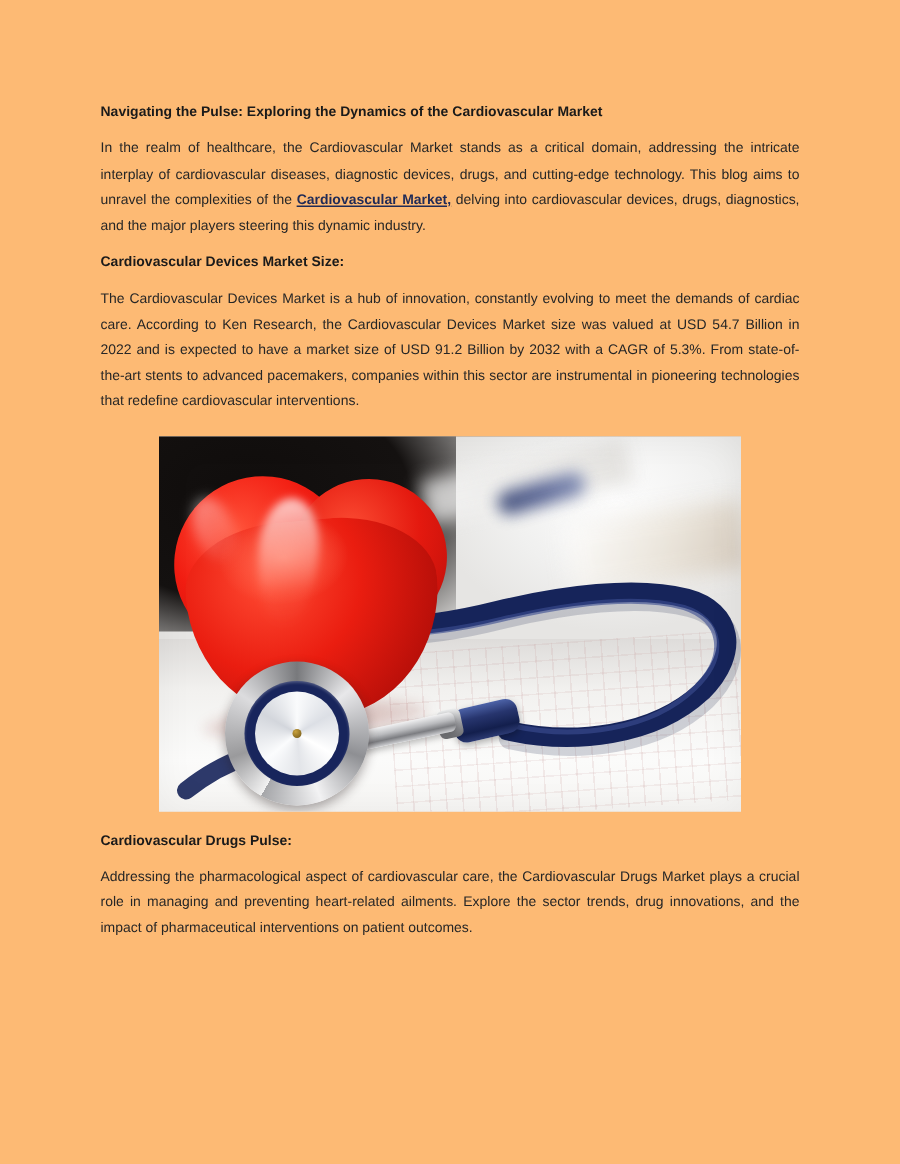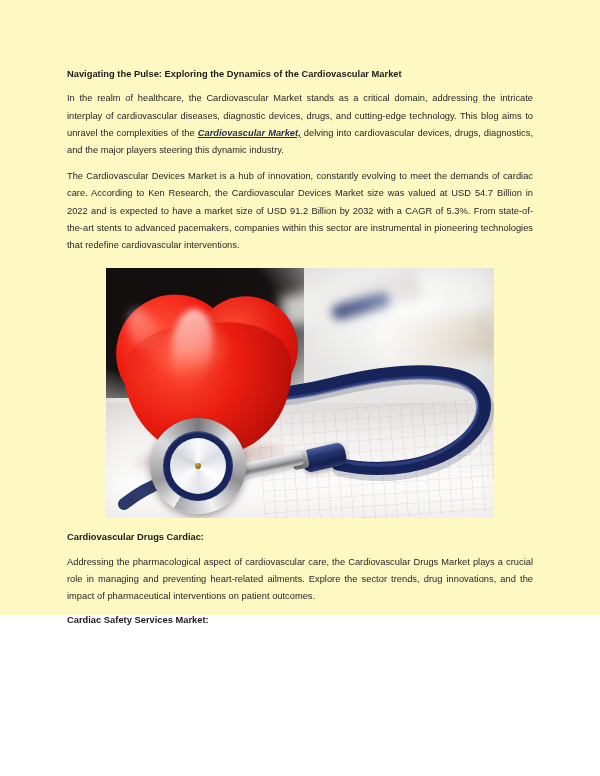--- a/index.html
+++ b/index.html
@@ -11,22 +11,22 @@
     width: 600px;
     height: 776px;
     overflow: hidden;
     font-family: "Liberation Sans", sans-serif;
     color: #231f20;
     -webkit-font-smoothing: antialiased;
   }
   .page {
     position: relative;
     width: 600px;
-    height: 615px;
-    background: #fef9c3;
+    height: 776px;
+    background: #fdba74;
     box-sizing: border-box;
   }
   .content {
     position: absolute;
     left: 67px;
     top: 68px;
     width: 466px;
   }
   h2.heading {
     font-size: 9.3px;
@@ -42,21 +42,20 @@
     text-align: justify;
     margin: 0 0 9px 0;
     color: #262626;
     letter-spacing: 0.01px;
   }
   p.para.last { }
   a.inline-link {
     color: #1f2a56;
     font-weight: bold;
     text-decoration: underline;
-    font-style: italic;
   }
   .figure-wrap {
     margin: 14px 0 13px 0;
     display: flex;
     justify-content: center;
   }
   .figure {
     width: 388px;
     height: 250px;
     position: relative;
@@ -262,20 +261,21 @@
 </head>
 <body>
 
 <div class="page">
   <div class="content">
 
     <h2 class="heading">Navigating the Pulse: Exploring the Dynamics of the Cardiovascular Market</h2>
 
     <p class="para"><span>In the realm of healthcare, the Cardiovascular Market stands as a critical domain, addressing the intricate interplay of cardiovascular diseases, diagnostic devices, drugs, and cutting-edge technology. This blog aims to unravel the complexities of the </span><a class="inline-link" href="#">Cardiovascular Market,</a><span> delving into cardiovascular devices, drugs, diagnostics, and the major players steering this dynamic industry.</span></p>
 
+    <h2 class="heading">Cardiovascular Devices Market Size:</h2>
     <p class="para last">The Cardiovascular Devices Market is a hub of innovation, constantly evolving to meet the demands of cardiac care. According to Ken Research, the Cardiovascular Devices Market size was valued at USD 54.7 Billion in 2022 and is expected to have a market size of USD 91.2 Billion by 2032 with a CAGR of 5.3%. From state-of-the-art stents to advanced pacemakers, companies within this sector are instrumental in pioneering technologies that redefine cardiovascular interventions.</p>
 
     <div class="figure-wrap">
       <div class="figure">
         <div class="ph-bg"></div>
         <div class="ph-dark"></div>
         <div class="ph-desk"></div>
         <div class="ph-ecg"></div>
         <div class="ph-blurstrip"></div>
         <div class="ph-blurpaper"></div>
@@ -309,22 +309,21 @@
           <div class="rim"></div>
           <div class="ring"></div>
           <div class="diaph"></div>
           <div class="screw"></div>
         </div>
 
         <div class="fig-vignette"></div>
       </div>
     </div>
 
-    <h2 class="heading">Cardiovascular Drugs Cardiac:</h2>
+    <h2 class="heading">Cardiovascular Drugs Pulse:</h2>
     <p class="para">Addressing the pharmacological aspect of cardiovascular care, the Cardiovascular Drugs Market plays a crucial role in managing and preventing heart-related ailments. Explore the sector trends, drug innovations, and the impact of pharmaceutical interventions on patient outcomes.</p>
 
-    <h2 class="heading">Cardiac Safety Services Market:</h2>
 
     <div class="gap-block"></div>
 
 
   </div>
 </div>
 
 </body></html>

